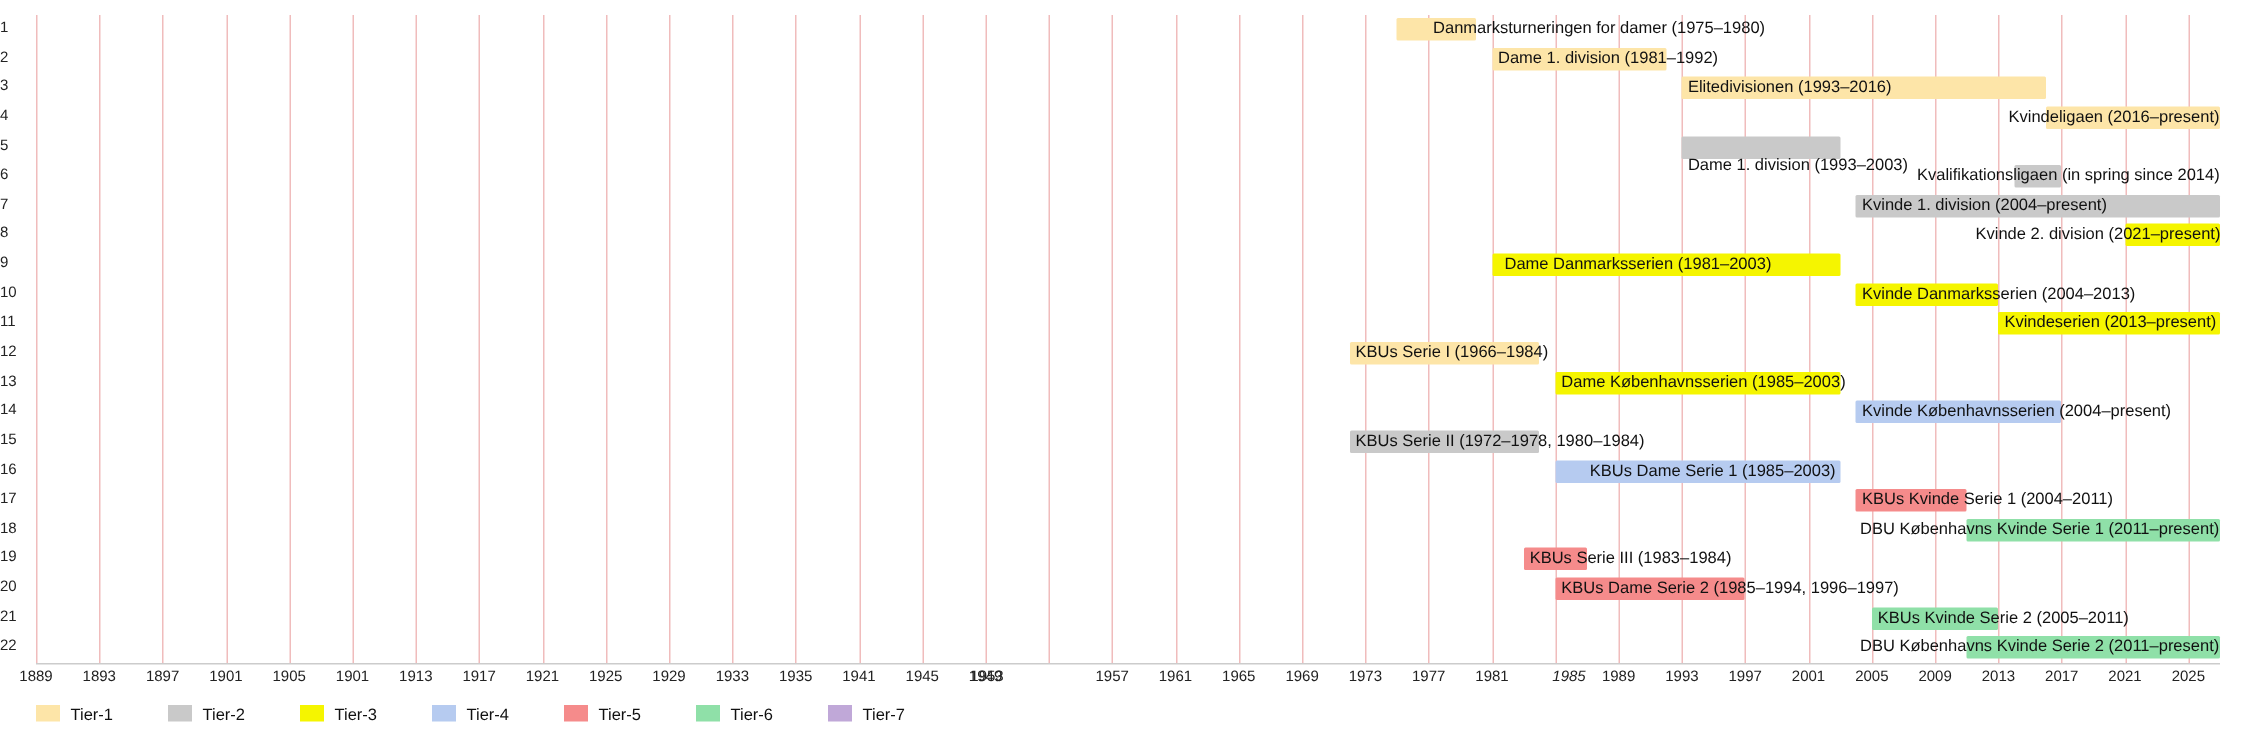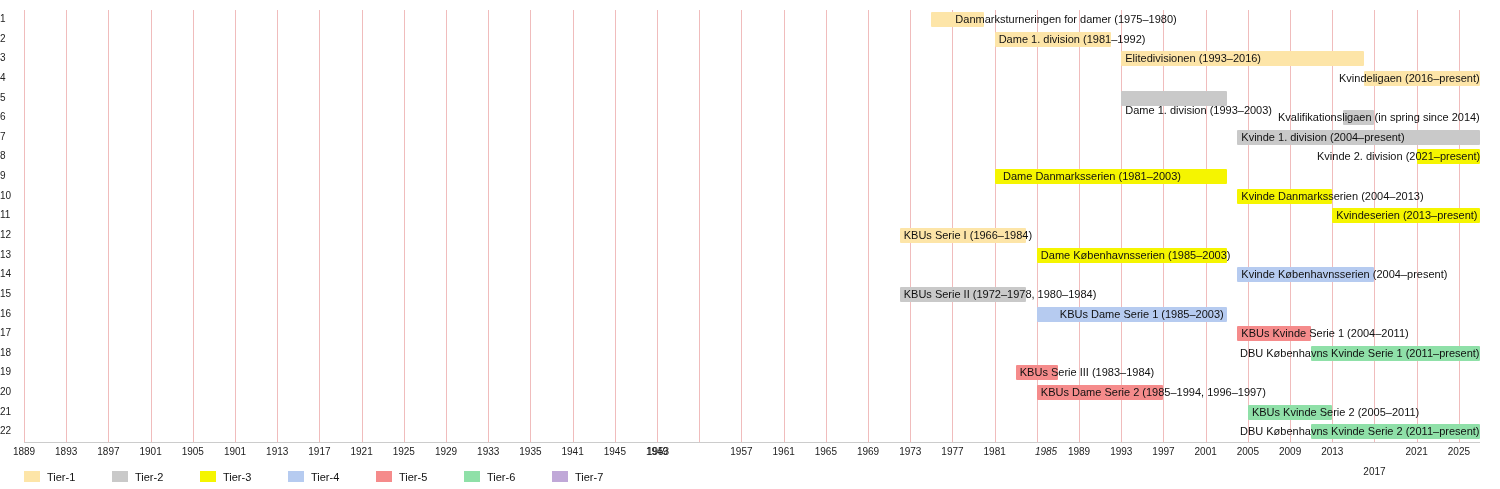--- a/index.html
+++ b/index.html
@@ -229,21 +229,21 @@
       <div class="xtick" style="left: 952.464px;">1977</div>
       <div class="xtick" style="left: 994.667px;">1981</div>
       <div class="xtick" style="left: 1046px; font-style: italic;">1985</div>
       <div class="xtick" style="left: 1079.07px;">1989</div>
       <div class="xtick" style="left: 1121.28px;">1993</div>
       <div class="xtick" style="left: 1163.48px;">1997</div>
       <div class="xtick" style="left: 1205.68px;">2001</div>
       <div class="xtick" style="left: 1247.88px;">2005</div>
       <div class="xtick" style="left: 1290.09px;">2009</div>
       <div class="xtick" style="left: 1332.29px; text-align: right;">2013</div>
-      <div class="xtick" style="left: 1374.49px; margin-top: 20px;">2017</div>
+      <div class="xtick" style="left: 1374.49px;">2017</div>
       <div class="xtick" style="left: 1416.7px;">2021</div>
       <div class="xtick" style="left: 1458.9px;">2025</div>
     </div>
   <div id="legend">
       <div class="legend-item" style="left: 0px;"><span class="legend-swatch" style="background: rgb(253, 229, 168);"></span><span>Tier-1</span></div>
       <div class="legend-item" style="left: 88px;"><span class="legend-swatch" style="background: rgb(201, 201, 201);"></span><span>Tier-2</span></div>
       <div class="legend-item" style="left: 176px;"><span class="legend-swatch" style="background: rgb(245, 245, 0);"></span><span>Tier-3</span></div>
       <div class="legend-item" style="left: 264px;"><span class="legend-swatch" style="background: rgb(182, 203, 240);"></span><span>Tier-4</span></div>
       <div class="legend-item" style="left: 352px;"><span class="legend-swatch" style="background: rgb(245, 139, 139);"></span><span>Tier-5</span></div>
       <div class="legend-item" style="left: 440px;"><span class="legend-swatch" style="background: rgb(143, 224, 168);"></span><span>Tier-6</span></div>

